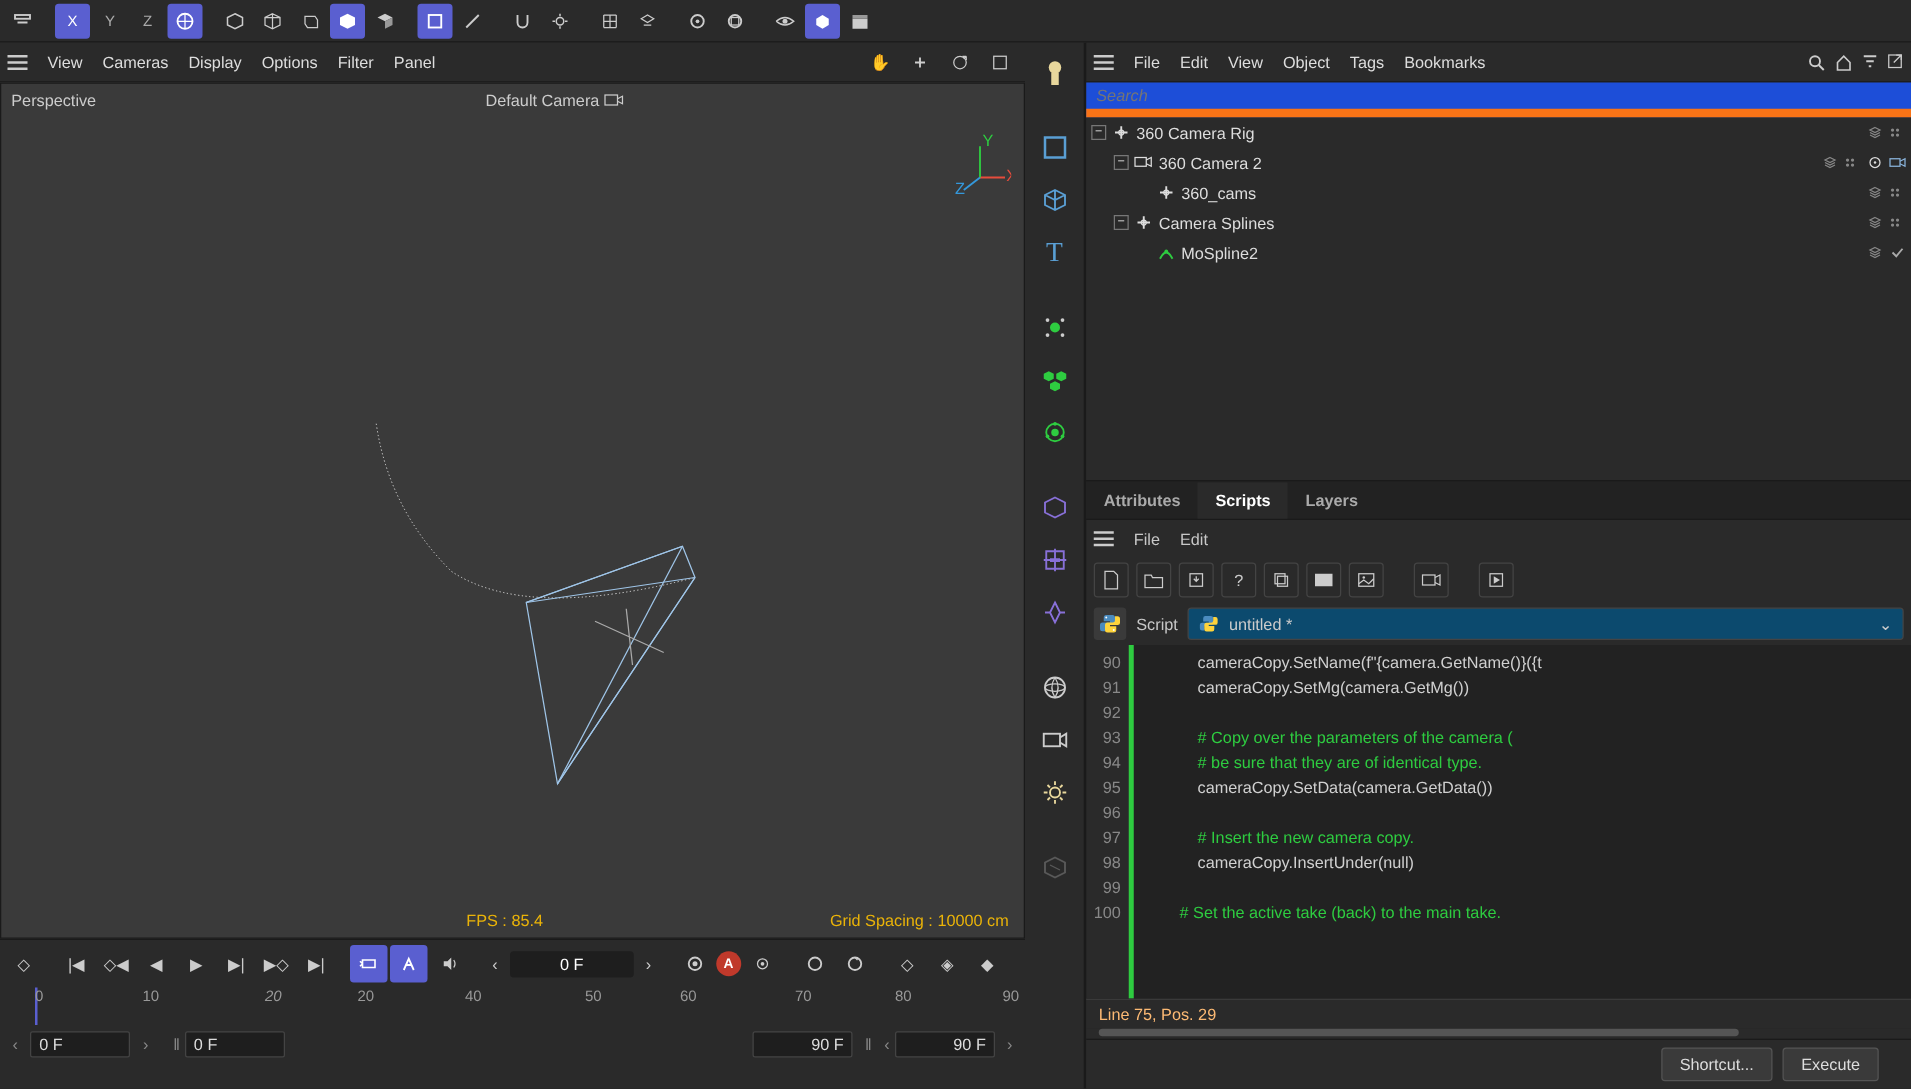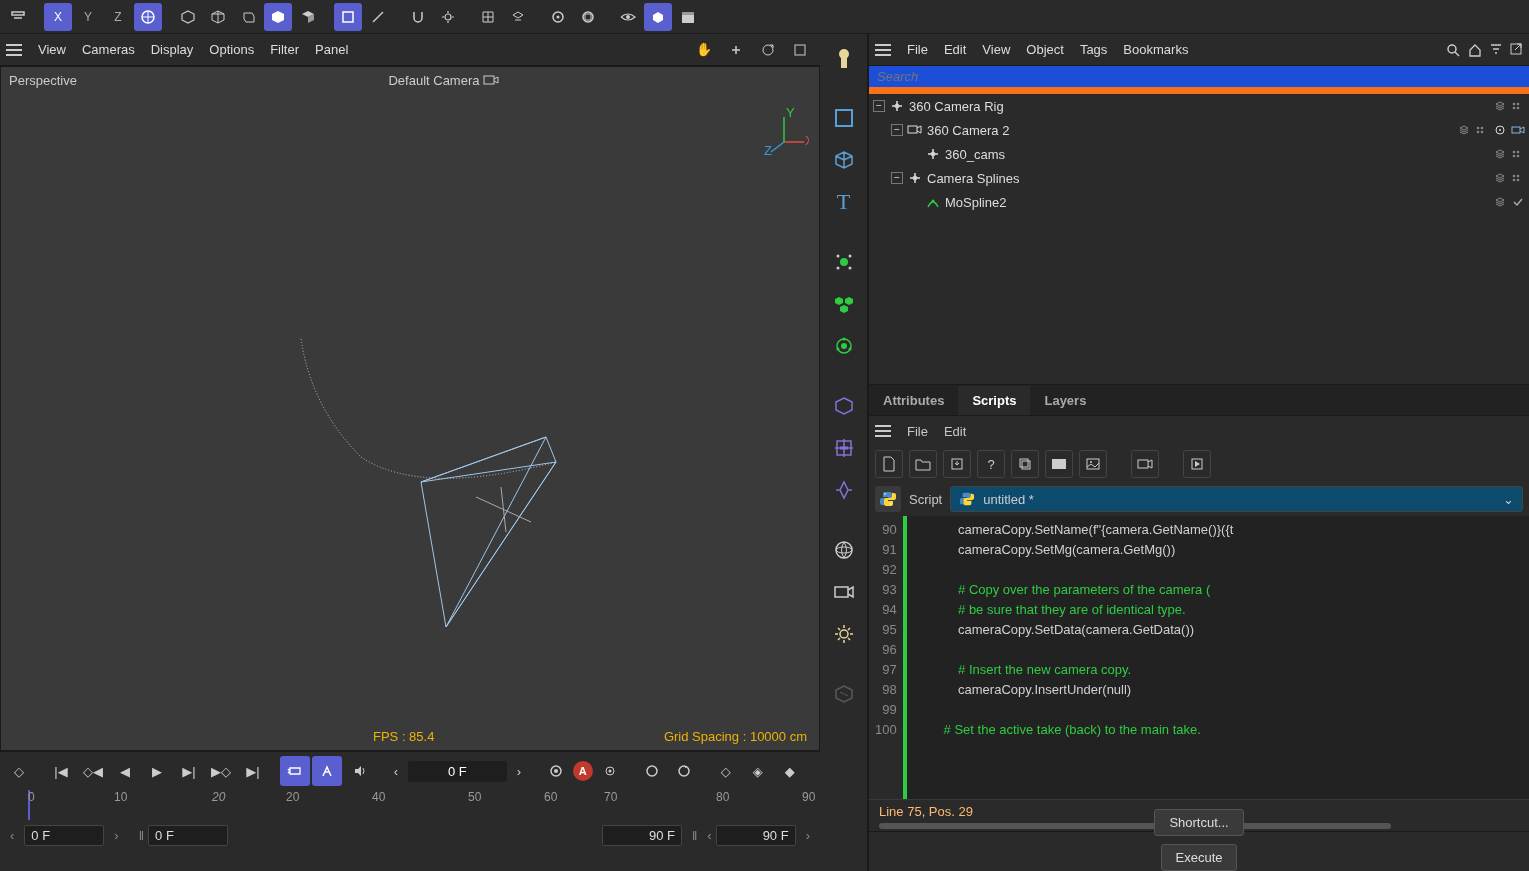--- a/index.html
+++ b/index.html
@@ -54,21 +54,21 @@
 .script-header { height: 34px; display: flex; align-items: center; padding: 0 6px; gap: 8px; }
 .python-badge { width: 26px; height: 26px; background: #3a3a3a; border-radius: 3px; display: flex; align-items: center; justify-content: center; }
 .script-select { flex: 1; background: #0c4a6e; border: 1px solid #444; border-radius: 3px; height: 26px; display: flex; align-items: center; padding: 0 8px; color: #ccc; cursor: pointer; }
 .code-area { flex: 1; background: #222; overflow: hidden; font-family: 'Consolas', monospace; font-size: 14px; display: flex; }
 .gutter { background: #2a2a2a; padding: 4px 6px; text-align: right; color: #888; border-right: 4px solid #2ecc40; }
 .gutter div { height: 20px; line-height: 20px; }
 .code-lines { padding: 4px 8px; white-space: pre; color: #d0d0d0; overflow: hidden; }
 .code-lines div { height: 20px; line-height: 20px; }
 .code-comment { color: #2ecc40; }
 .status-bar { height: 24px; display: flex; align-items: center; padding: 0 10px; background: #2a2a2a; border-top: 1px solid #3a3a3a; color: #fdba74; }
-.bottom-btns { height: 40px; display: flex; align-items: center; justify-content: flex-end; gap: 8px; padding: 0 26px; background: #2a2a2a; border-top: 1px solid #1a1a1a; flex-direction: column; }
+.bottom-btns { height: 40px; display: flex; align-items: center; justify-content: flex-end; gap: 8px; padding: 0 26px; background: #2a2a2a; border-top: 1px solid #1a1a1a; }
 .act-btn { background: #3a3a3a; border: 1px solid #555; padding: 5px 14px; border-radius: 3px; color: #ddd; cursor: pointer; }
 svg { display: block; }
 .hamburger { display: flex; flex-direction: column; gap: 3px; }
 .hamburger span { width: 16px; height: 2px; background: #ccc; }
 .red-circle { width: 20px; height: 20px; background: #c0392b; border-radius: 50%; display: flex; align-items: center; justify-content: center; color: #fff; font-size: 11px; font-weight: bold; }
 </style>
 </head>
 <body>
 
 <div class="top-toolbar">
@@ -328,21 +328,21 @@
       <div class="tl-ruler">
         <div class="tl-marker" style="left:28px"></div>
         <div id="tl-ticks">
             <div class="tl-tick" style="left: 28px;">0</div>
             <div class="tl-tick" style="left: 114px;">10</div>
             <div class="tl-tick" style="left: 212px; font-style: italic;">20</div>
             <div class="tl-tick" style="left: 286px;">20</div>
             <div class="tl-tick" style="left: 372px;">40</div>
             <div class="tl-tick" style="left: 468px;">50</div>
             <div class="tl-tick" style="left: 544px;">60</div>
-            <div class="tl-tick" style="left: 604px;">70</div>
+            <div class="tl-tick" style="left: 636px;">70</div>
             <div class="tl-tick" style="left: 716px;">80</div>
             <div class="tl-tick" style="left: 802px;">90</div>
           </div>
       </div>
       <div class="tl-bottom">
         <span style="color:#888;margin:0 6px">‹</span>
         <input class="tl-input" value="0 F" style="">
         <span style="color:#888;margin:0 6px">›</span>
         <span style="color:#888;margin-left:10px">‖</span>
         <input class="tl-input" value="0 F" style="">

